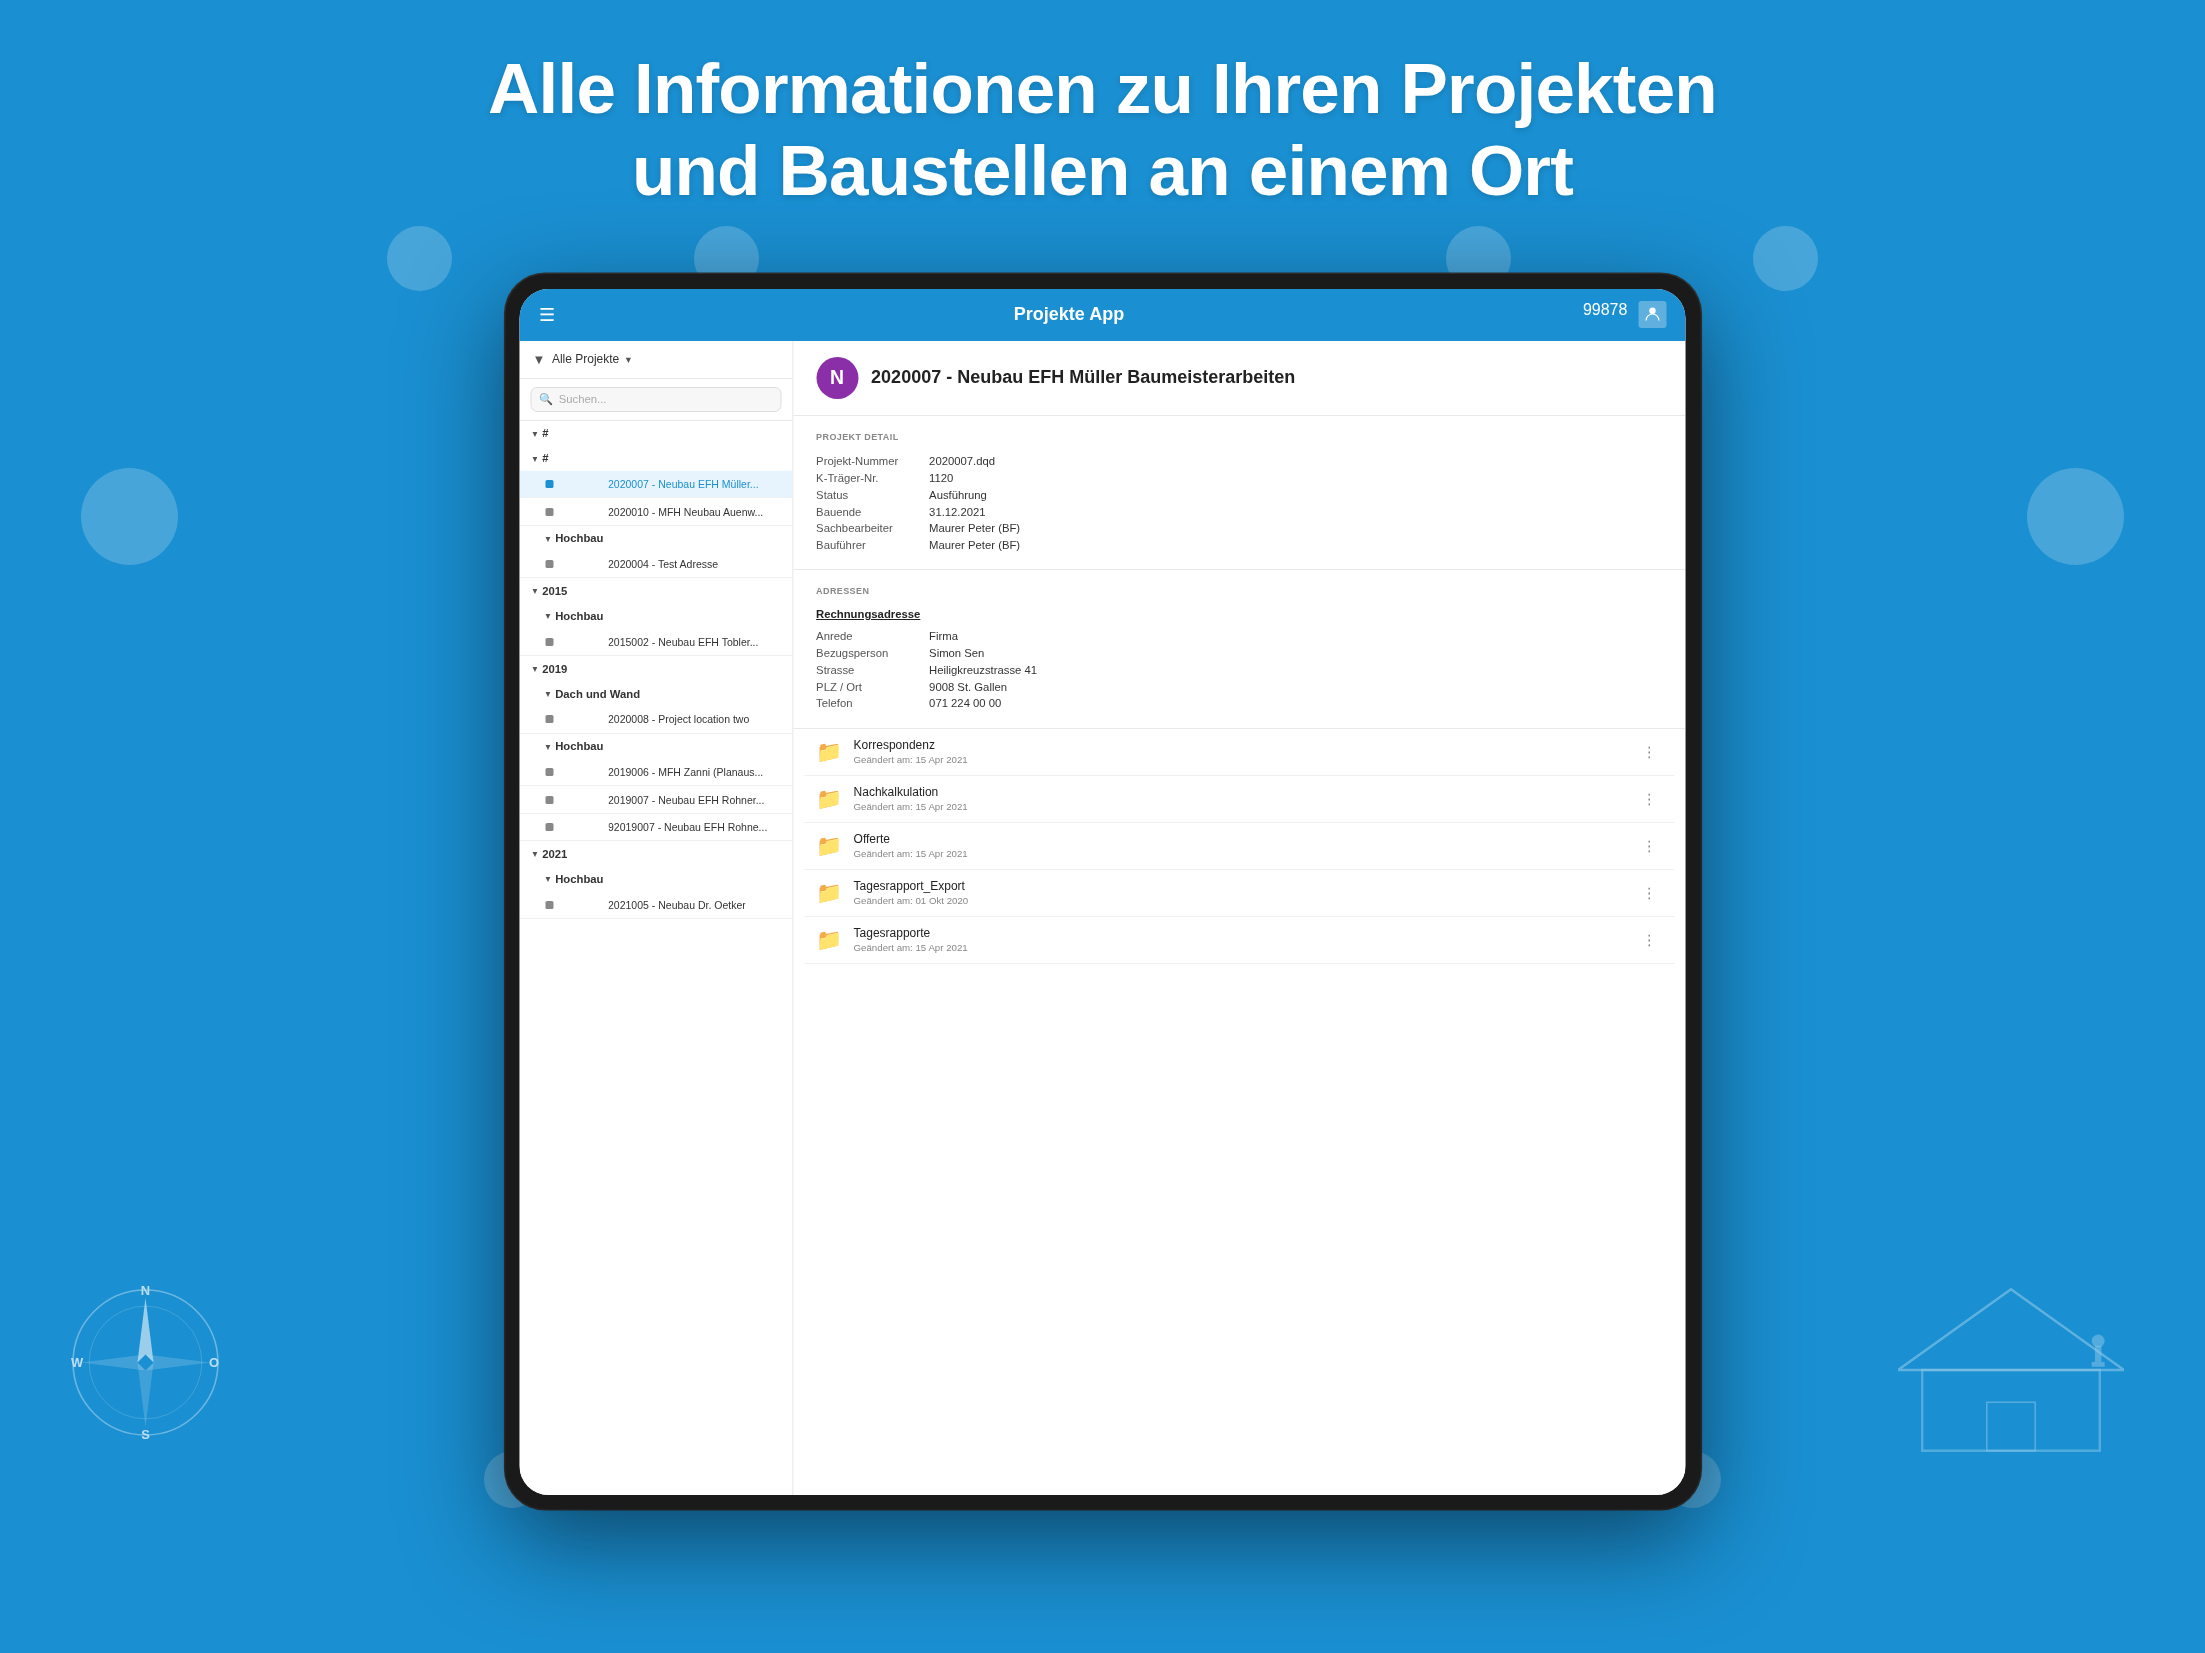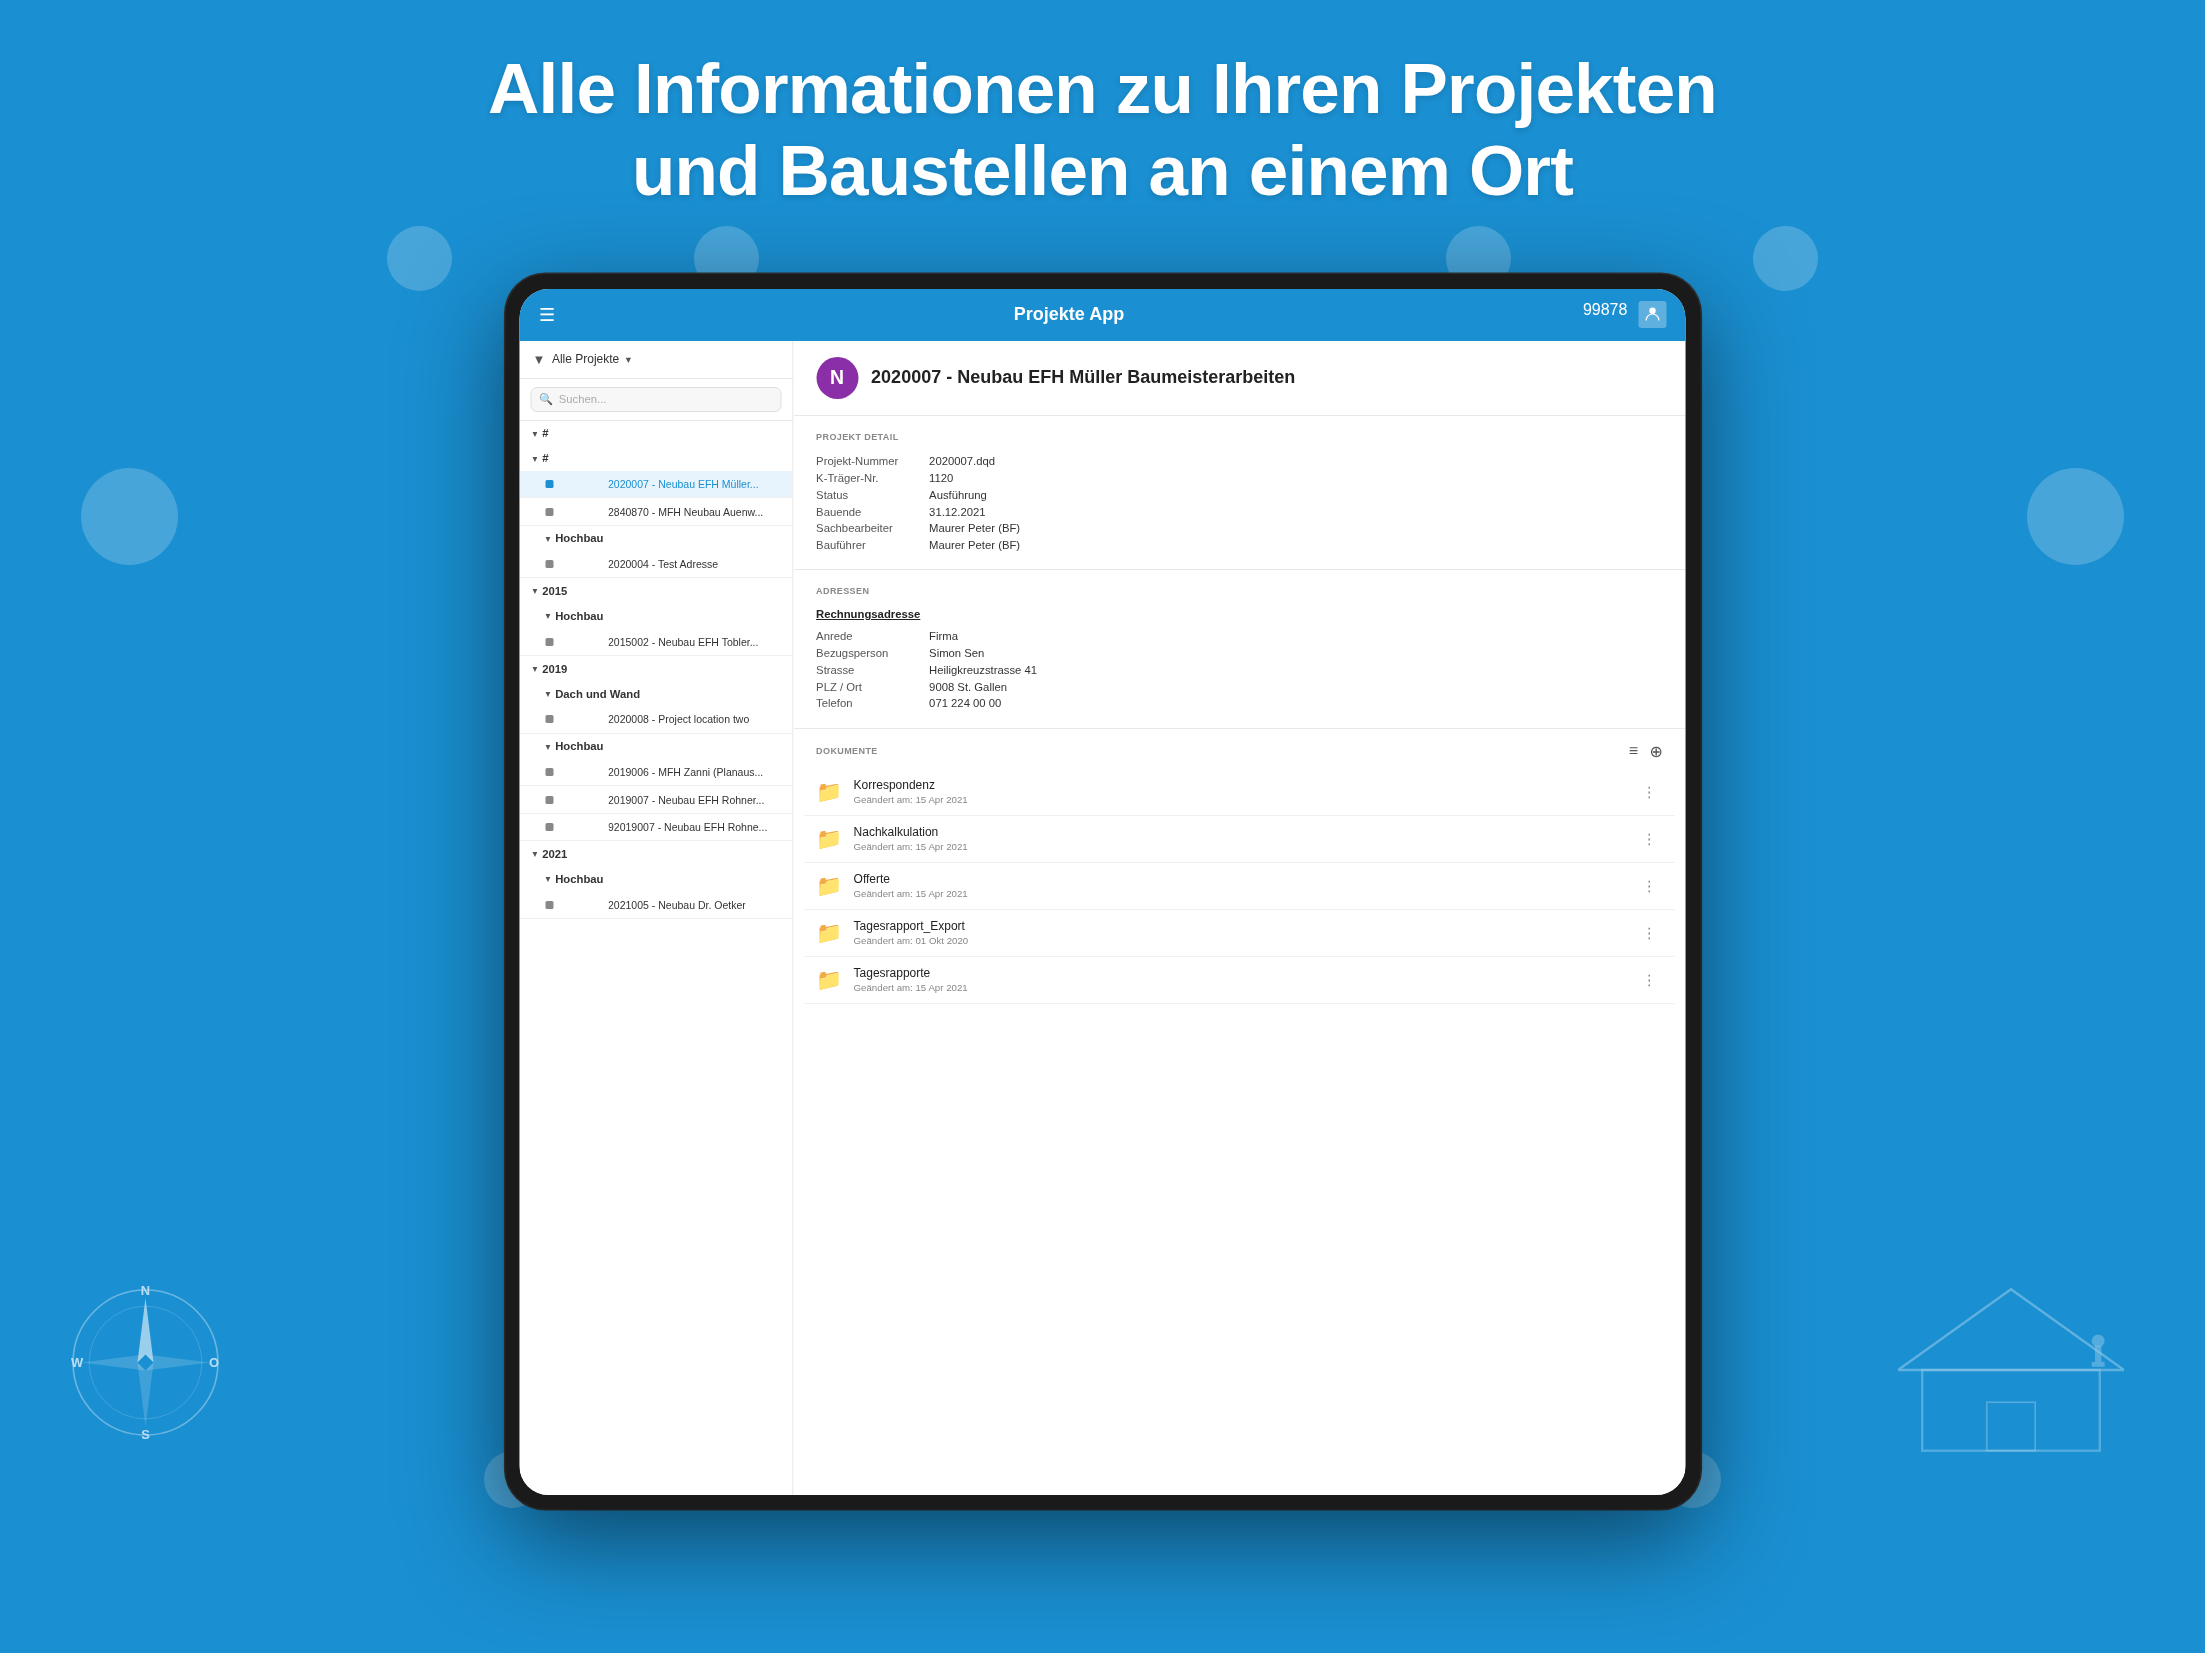--- a/index.html
+++ b/index.html
@@ -511,21 +511,21 @@
               <span class="group-label">#</span>
             </div>
 
             <div class="sidebar-item active">
               <div class="item-square-icon"></div>
               <span class="item-label">2020007 - Neubau EFH Müller...</span>
             </div>
 
             <div class="sidebar-item">
               <div class="item-square-icon"></div>
-              <span class="item-label">2840870 - MFH Neubau Auenw...</span>
+              <span class="item-label">2020010 - MFH Neubau Auenw...</span>
             </div>
 
             <div class="sidebar-group-header" style="padding-left:26px;">
               <span class="group-chevron">▾</span>
               <span class="group-label">Hochbau</span>
             </div>
 
             <div class="sidebar-item">
               <div class="item-square-icon"></div>
               <span class="item-label">2020004 - Test Adresse</span>
@@ -661,27 +661,20 @@
                 </tr>
                 <tr>
                   <td>Telefon</td>
                   <td class="link-text">071 224 00 00</td>
                 </tr>
               </tbody>
             </table>
           </div>
 
           <div>
-            <div class="documents-header">
-              <span class="doc-header-label">DOKUMENTE</span>
-              <div class="doc-header-icons">
-                <span class="doc-icon-btn">≡</span>
-                <span class="doc-icon-btn">⊕</span>
-              </div>
-            </div>
 
             <div class="doc-list">
 
               <div class="doc-item">
                 <span class="folder-icon">📁</span>
                 <div class="doc-info">
                   <div class="doc-name">Korrespondenz</div>
                   <div class="doc-date">Geändert am: 15 Apr 2021</div>
                 </div>
                 <span class="doc-menu-btn">⋮</span>

